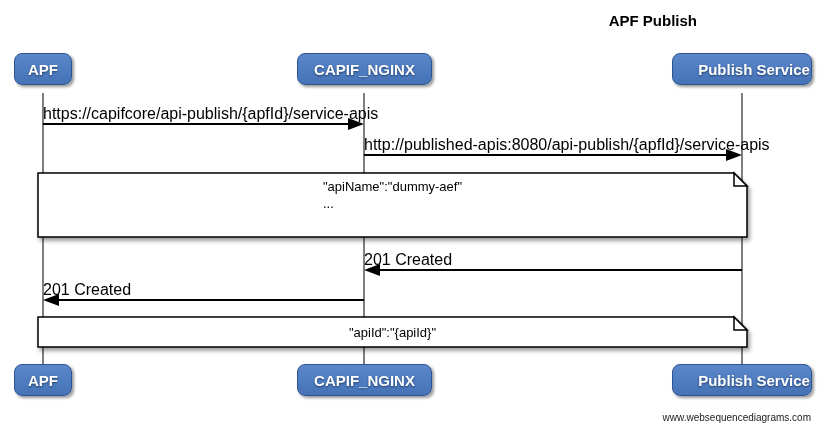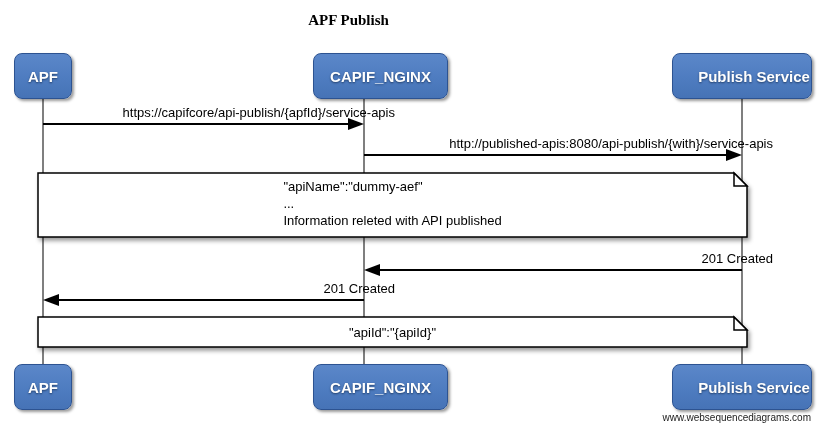--- a/index.html
+++ b/index.html
@@ -1,49 +1,49 @@
 <!DOCTYPE html>
 <html style="--actor-fill: #4e7cc0; --actor-border: #2d5391; --actor-text: #ffffff; --lifeline: #7f7f7f; --arrow: #000000; --note-fill: #ffffff; --note-border: #000000; --text: #000000; --watermark-text: #1a1a1a;"><head>
 <meta charset="utf-8">
 <style>
   html,body { margin:0; padding:0; background:#ffffff; }
   .canvas {
     position:relative; width:827px; height:440px; background:#ffffff;
     font-family:"Liberation Sans", sans-serif; overflow:hidden;
   }
   .title {
-    position:absolute; top:12px; left:0; width:697px; text-align:center;
-    font-size:15px; font-weight:bold; color:var(--text,#000);font-family:Liberation Serif, serif;
+    position:absolute; top:12px; left:0; width:697px; text-align:right;
+    font-size:15px; font-weight:bold; color:var(--text,#000);
   }
   .actor {
-    position:absolute; height:46px; box-sizing:border-box;
+    position:absolute; height:32px; box-sizing:border-box;
     background:linear-gradient(180deg, #5b87c9 0%, var(--actor-fill,#4e7cc0) 55%, #4673b6 100%);
     border:1px solid var(--actor-border,#2d5391); border-radius:8px;
     box-shadow:2px 2px 3px rgba(0,0,0,0.40);
     color:var(--actor-text,#fff); font-weight:bold; font-size:15px;
     display:flex; align-items:center; justify-content:center;
     text-shadow:0 1px 2px rgba(10,30,60,0.65);
     z-index:5;
   }
   .a-apf   { left:14px;  width:58px;  }
-  .a-nginx { left:297px; width:135px;margin-left:16px; }
+  .a-nginx { left:297px; width:135px; }
   .a-pub   { left:672px; width:140px;padding-left:24px; }
   .row-top    { top:53px; }
   .row-bottom { top:364px; }
 
   .lifeline { position:absolute; top:93px; height:271px; width:2px; background:var(--lifeline,#7f7f7f); z-index:1; }
   .ll-apf   { left:42px;  }
   .ll-nginx { left:363px; }
   .ll-pub   { left:741px; }
 
   .msg-line { position:absolute; height:2px; background:var(--arrow,#000); z-index:2; }
   .arrowhead { position:absolute; width:0; height:0; border-top:6px solid transparent; border-bottom:6px solid transparent; z-index:2; }
   .arrowhead.right { border-left:16px solid var(--arrow,#000); }
   .arrowhead.left  { border-right:16px solid var(--arrow,#000); }
-  .msg-label { position:absolute; font-size:13px; color:var(--text,#000); text-align:right; white-space:nowrap; z-index:2;margin-left:31px; }
+  .msg-label { position:absolute; font-size:16px; color:var(--text,#000); text-align:left; white-space:nowrap; z-index:2; }
 
   .m1-label { left:43px;  width:321px; top:105px; }
   .m1-line  { left:43px;  width:307px; top:123px; }
   .m1-head  { left:348px; top:118px; }
 
   .m2-label { left:364px; width:378px; top:136px; }
   .m2-line  { left:364px; width:364px; top:154px; }
   .m2-head  { left:726px; top:149px; }
 
   .m3-label { left:364px; width:378px; top:251px; }
@@ -88,34 +88,33 @@
     <span>CAPIF_NGINX</span>
   </div>
   <div class="actor a-pub row-top">
     <span>Publish Service</span>
   </div>
 
   <div class="msg-label m1-label">https://capifcore/api-publish/{apfId}/service-apis</div>
   <div class="msg-line m1-line"></div>
   <div class="arrowhead right m1-head"></div>
 
-  <div class="msg-label m2-label">http://published-apis:8080/api-publish/{with}/service-apis</div>
+  <div class="msg-label m2-label">http://published-apis:8080/api-publish/{apfId}/service-apis</div>
   <div class="msg-line m2-line"></div>
   <div class="arrowhead right m2-head"></div>
 
   <div class="note note-1">
     <svg class="note-shape" viewBox="0 0 711 66" preserveAspectRatio="none">
       <polygon points="1,1 697,1 710,14 710,65 1,65"></polygon>
       <polygon points="697,1 710,14 697,14"></polygon>
     </svg>
     <div class="note-text">
       <div class="note-text-inner">
         <div>"apiName":"dummy-aef"</div>
         <div>...</div>
-        <div>Information releted with API published</div>
       </div>
     </div>
   </div>
 
   <div class="msg-label m3-label">201 Created</div>
   <div class="msg-line m3-line"></div>
   <div class="arrowhead left m3-head"></div>
 
   <div class="msg-label m4-label">201 Created</div>
   <div class="msg-line m4-line"></div>

